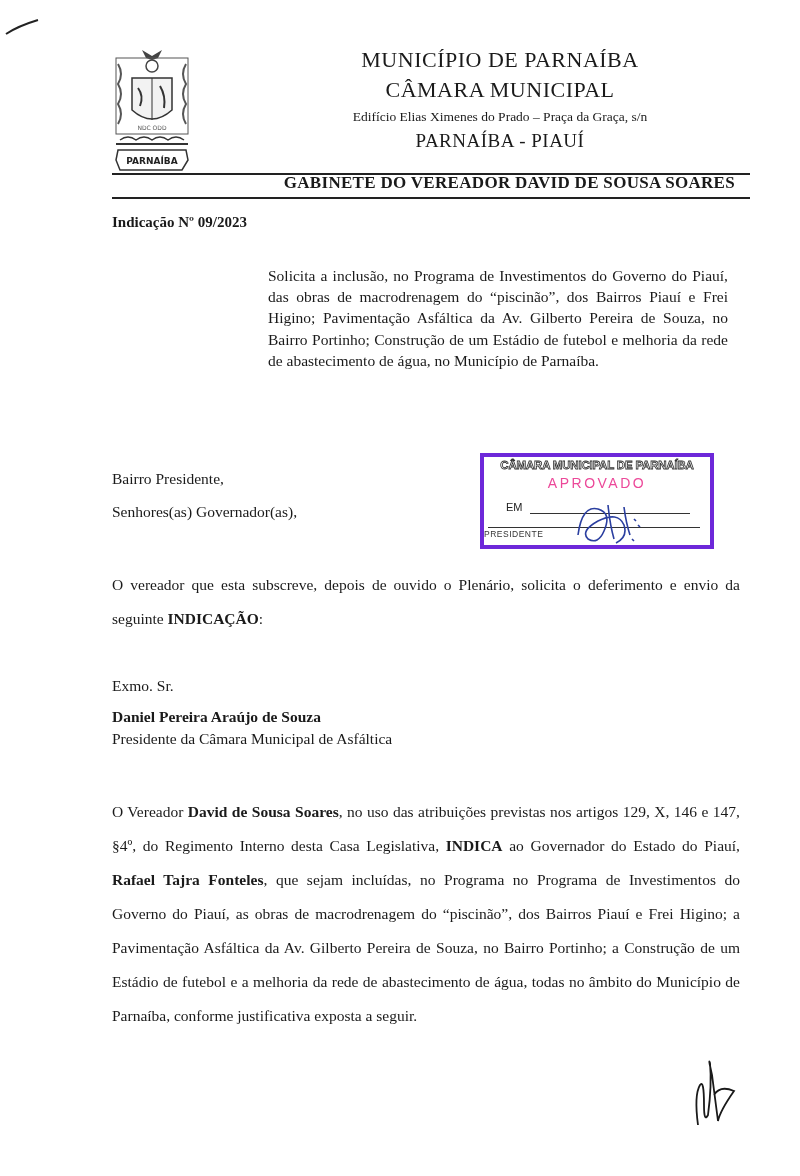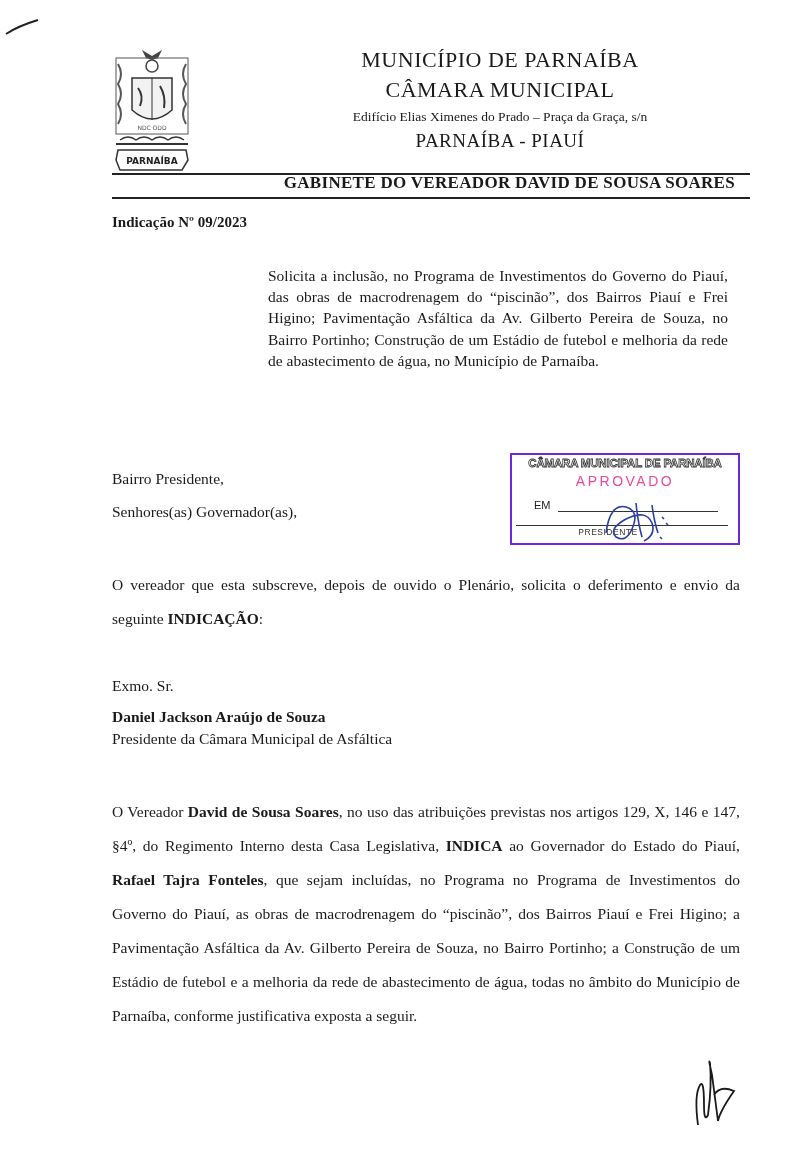--- a/index.html
+++ b/index.html
@@ -17,31 +17,31 @@
   .rule-top { top:173px; }
   .rule-bot { top:197px; }
   .gabinete { left:175px; top:173px; width:560px; font-size:17px; font-weight:bold; letter-spacing:0.3px;
               font-family:"Liberation Serif","DejaVu Serif",serif; white-space:nowrap;text-align:right; }
   .indicacao-no { left:112px; top:214px; font-size:15px; font-weight:bold; }
   .ementa { left:268px; top:265px; width:460px; font-size:15.5px; line-height:21.2px; font-weight:normal;
             text-align:justify; }
   .salut { left:112px; font-size:15.5px; }
   .salut-1 { top:470px; }
   .salut-2 { top:503px; }
-  .stamp { left:510px; top:453px; width:226px; height:88px; border:2px solid #6d28d9; }
+  .stamp { left:480px; top:453px; width:226px; height:88px; border:4px solid #6d28d9; }
   .stamp-title { left:0; top:2px; width:226px; text-align:center; font-family:"Liberation Sans","DejaVu Sans",sans-serif;
                  font-size:11.5px; font-weight:bold; color:#fff; -webkit-text-stroke:0.8px #333; letter-spacing:-0.2px; }
   .stamp-status { left:0; top:18px; width:226px; text-align:center; font-family:"Liberation Sans","DejaVu Sans",sans-serif;
                   font-size:14px; letter-spacing:2.5px; color:#ec4899; }
   .stamp-em { left:22px; top:44px; font-family:"Liberation Sans","DejaVu Sans",sans-serif; font-size:11px; color:#222; }
   .stamp-date-line { left:46px; top:56px; width:160px; border-top:1.3px solid #333; }
   .stamp-date { left:52px; top:28px; font-family:"DejaVu Sans",sans-serif; font-size:22px; color:#2b3fa0;
                 font-style:italic; letter-spacing:1px; }
   .stamp-sign-line { left:4px; top:70px; width:212px; border-top:1.3px solid #333; }
-  .stamp-role { left:0; top:72px; width:192px; text-align:center; font-family:"Liberation Sans","DejaVu Sans",sans-serif;
+  .stamp-role { left:0; top:72px; width:192px; text-align:left; font-family:"Liberation Sans","DejaVu Sans",sans-serif;
                 font-size:8.5px; color:#333; letter-spacing:0.5px; }
   .stamp-signature { left:84px; top:38px; width:80px; height:54px; }
   .para { left:112px; width:628px; font-size:15.5px; line-height:34px; text-align:justify; }
   .para-intro { top:568px; }
   .addr { left:112px; font-size:15.5px; }
   .addr-1 { top:677px; }
   .addr-2 { top:708px; font-weight:bold; }
   .addr-3 { top:730px; }
   .para-main { top:795px; }
   b { font-weight:bold; }
@@ -94,20 +94,20 @@
   <div class="abs stamp-sign-line"></div>
   <div class="abs stamp-role">PRESIDENTE</div>
   <svg class="abs stamp-signature" viewBox="0 0 80 54">
     <path d="M10 40 Q14 10 30 14 Q44 18 36 36 Q30 50 20 44 Q12 36 30 26 Q50 16 56 30 Q60 42 48 48 M40 10 Q42 30 46 44 M56 12 Q58 28 62 40 M66 24 l2 2 M70 30 l2 2 M64 44 l2 2" stroke="#2b3fa0" stroke-width="1.6" fill="none"></path>
   </svg>
 </div>
 
 <div class="abs para para-intro"><span>O vereador que esta subscreve, depois de ouvido o Plenário, solicita o deferimento e envio da seguinte </span><b>INDICAÇÃO</b><span>:</span></div>
 
 <div class="abs addr addr-1">Exmo. Sr.</div>
-<div class="abs addr addr-2">Daniel Jackson Araújo de Souza</div>
+<div class="abs addr addr-2">Daniel Pereira Araújo de Souza</div>
 <div class="abs addr addr-3">Presidente da Câmara Municipal de Asfáltica</div>
 
 <div class="abs para para-main"><span>O Vereador </span><b>David de Sousa Soares</b><span>, no uso das atribuições previstas nos artigos 129, X, 146 e 147, §4º, do Regimento Interno desta Casa Legislativa, </span><b>INDICA</b><span> ao Governador do Estado do Piauí, </span><b>Rafael Tajra Fonteles</b><span>, que sejam incluídas, no Programa no Programa de Investimentos do Governo do Piauí, as obras de macrodrenagem do “piscinão”, dos Bairros Piauí e Frei Higino; a Pavimentação Asfáltica da Av. Gilberto Pereira de Souza, no Bairro Portinho; a Construção de um Estádio de futebol e a melhoria da rede de abastecimento de água, todas no âmbito do Município de Parnaíba, conforme justificativa exposta a seguir.</span></div>
 
 <svg class="abs signature" viewBox="0 0 50 75">
   <path d="M8 70 Q4 40 10 30 Q14 24 14 50 Q14 68 18 60 Q22 30 20 8 Q18 2 22 20 Q26 50 28 66 Q30 56 44 36 Q30 30 24 40" stroke="#1a1a1a" stroke-width="1.8" fill="none"></path>
 </svg>
 
 </body></html>

